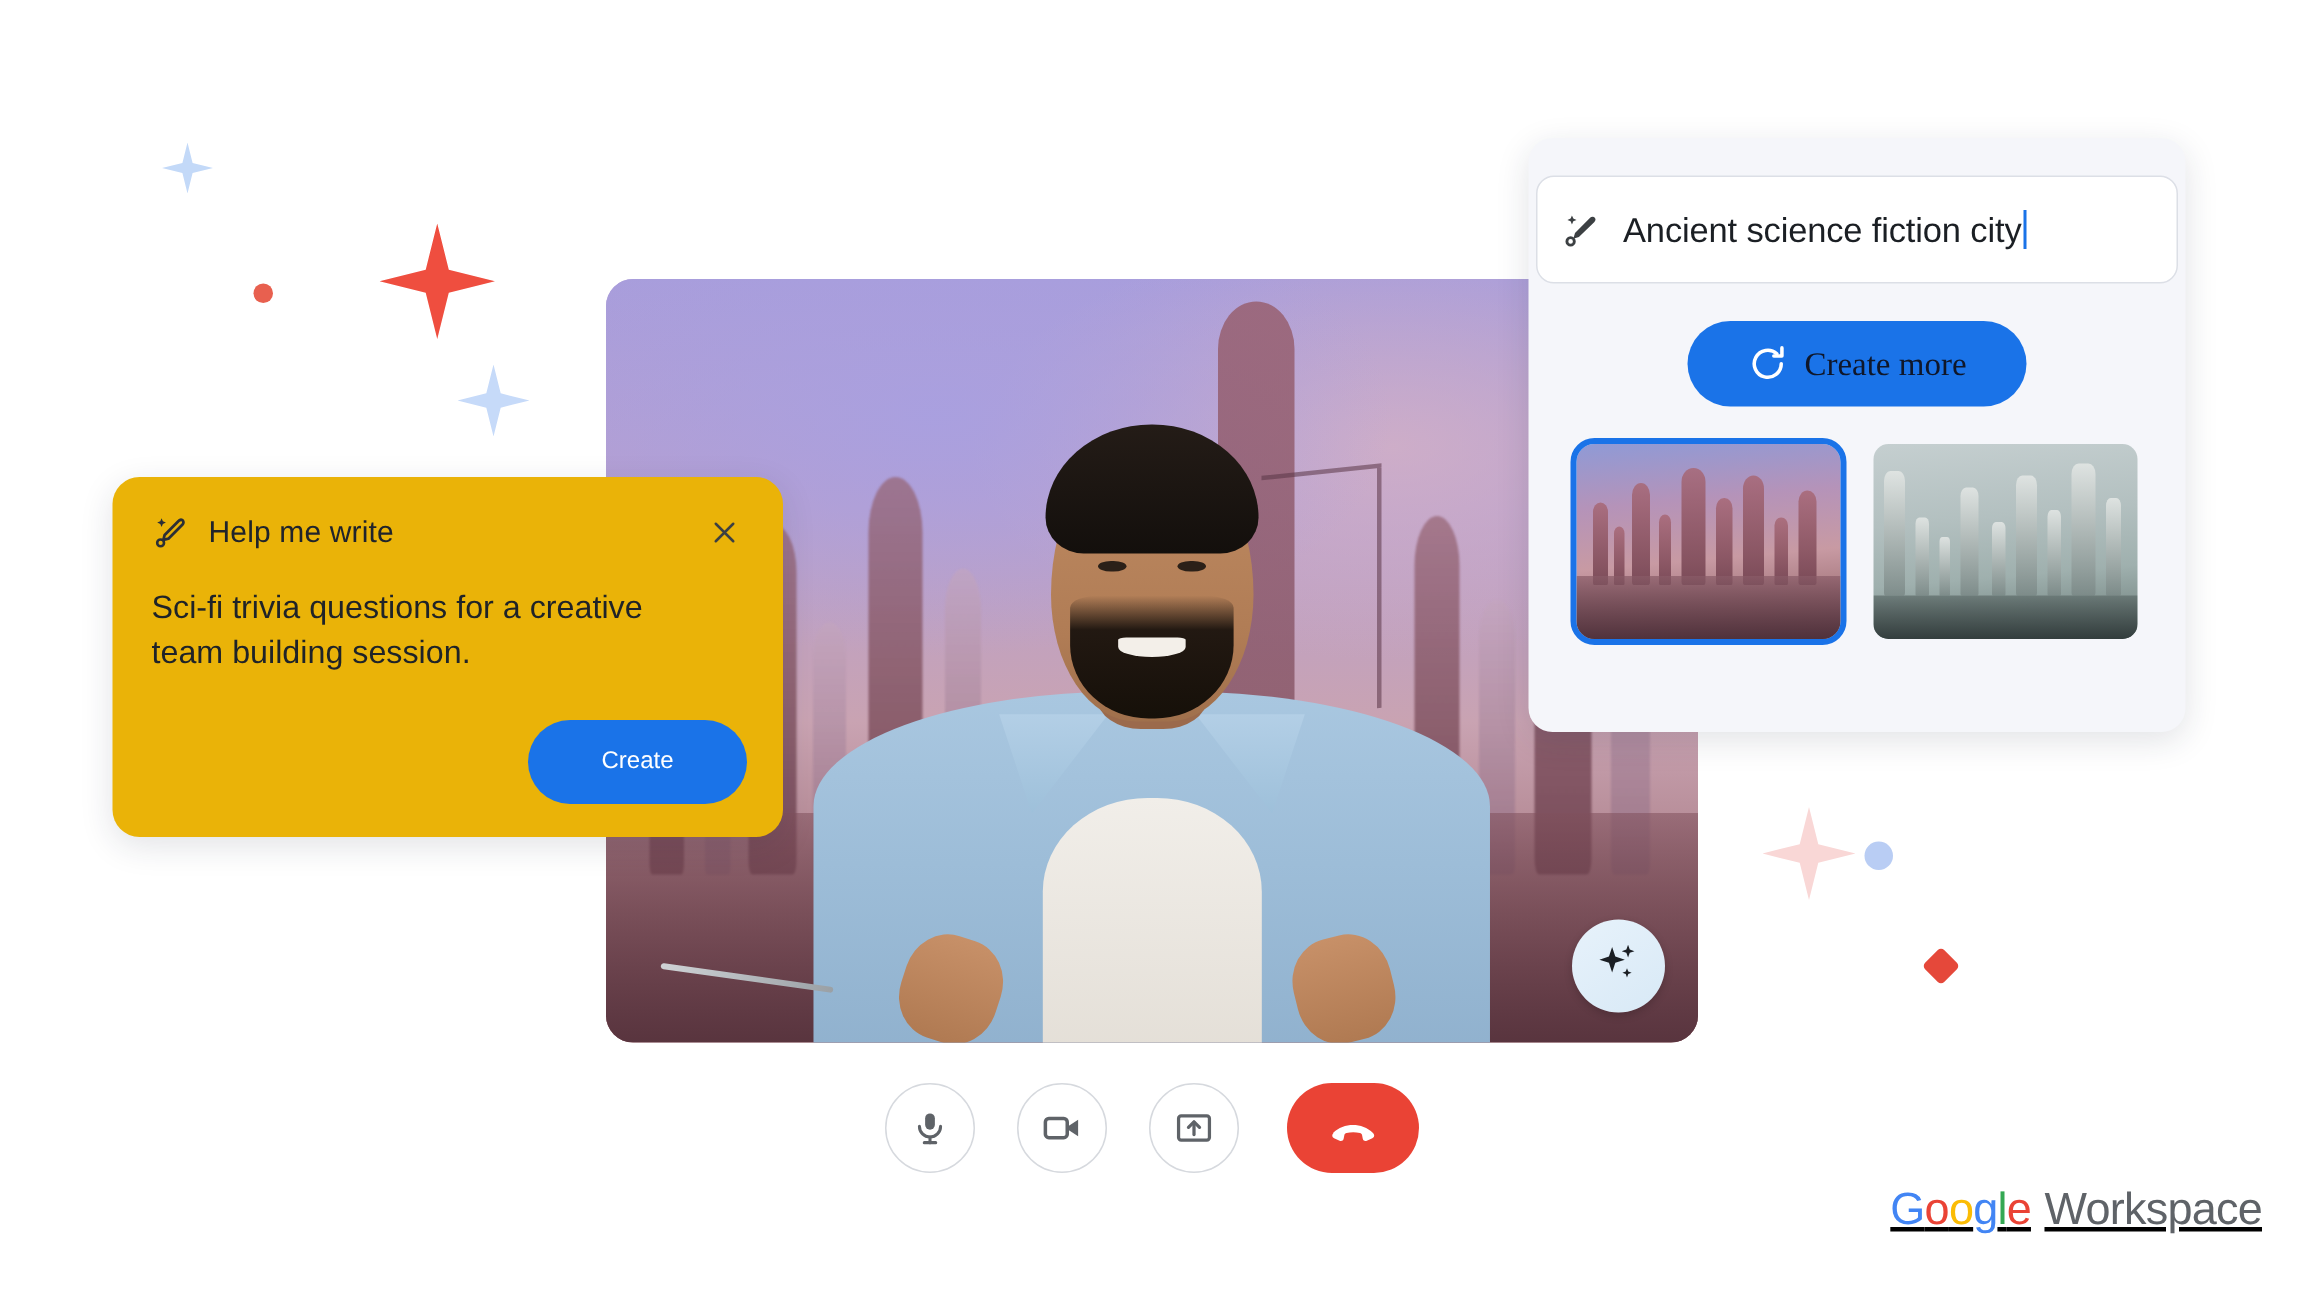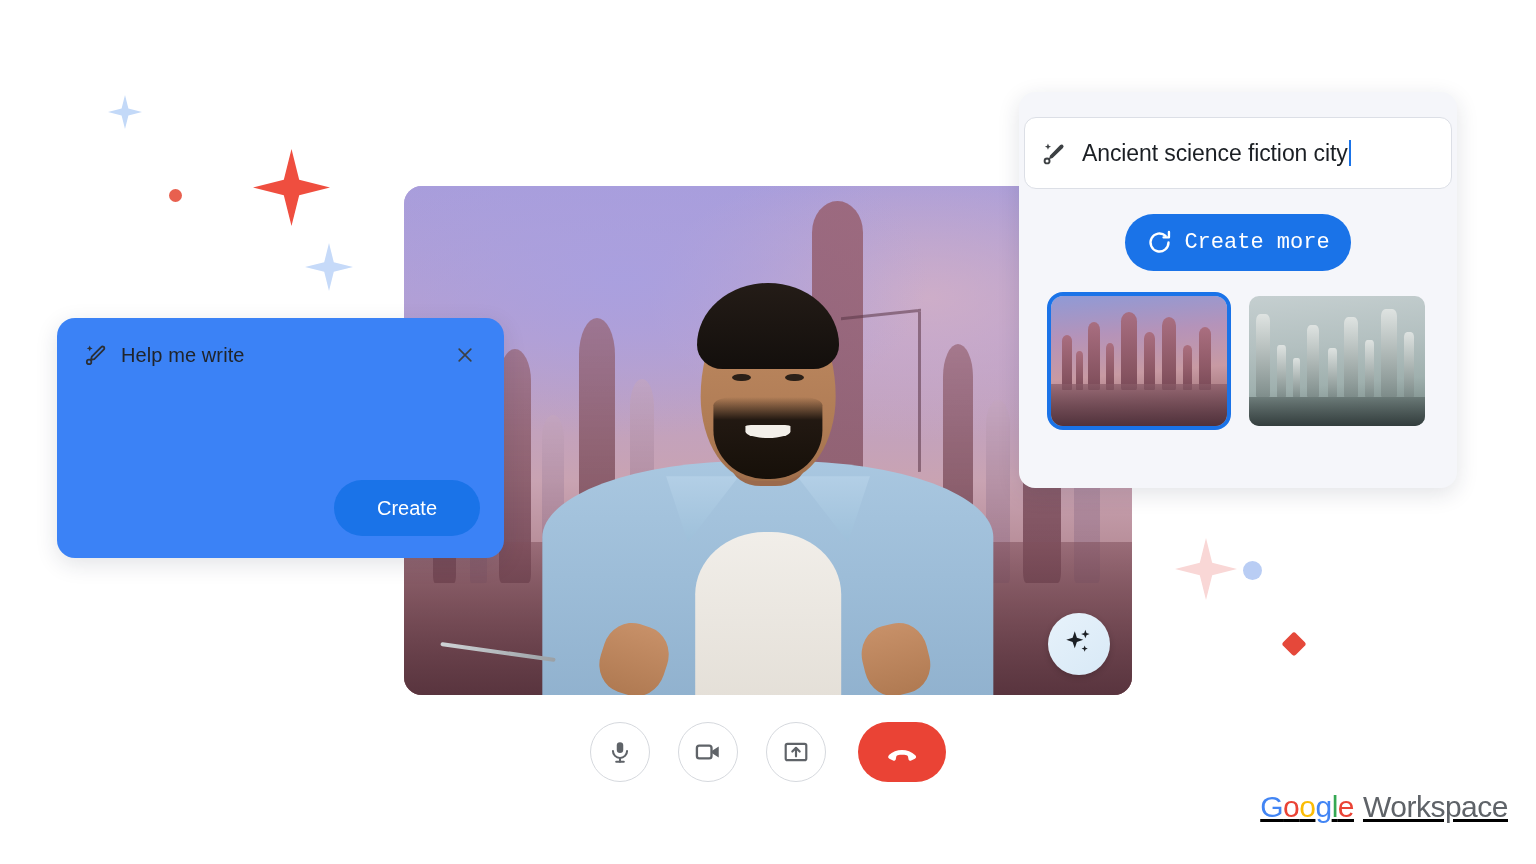--- a/index.html
+++ b/index.html
@@ -138,22 +138,22 @@
   #ai-fab {
     position:absolute; left:1048px; top:613px; width:62px; height:62px;
     border-radius:50%;
     background: linear-gradient(145deg,#e7f2fb,#d8e9f6);
     display:flex; align-items:center; justify-content:center;
     box-shadow: 0 2px 6px rgba(0,0,0,.18);
   }
 
   
   #help-card {
-    position:absolute; left:57px; top:318px; width:447px; height:240px;
-    background:#3b82f6;
+    position:absolute; left:75px; top:318px; width:447px; height:240px;
+    background:#eab308;
     border-radius:18px;
     box-shadow: 0 6px 22px rgba(30,35,60,.13);
     padding: 24px 26px 22px 26px;
   }
   #help-card .hc-head {
     display:flex; align-items:center; gap:12px;
   }
   #help-card .hc-title {
     font-size:20px; color:#20242b; font-weight:400; letter-spacing:.1px;
   }
@@ -165,21 +165,21 @@
   #help-card .hc-body {
     margin-top:22px;
     font-size:21.5px; line-height:30px; color:#1f2328;
     max-width:370px;
   }
   #create-btn {
     position:absolute; right:24px; bottom:22px;
     width:146px; height:56px; border-radius:28px;
     background:#1a73e8; color:#fff; border:none;
     font-family:"Liberation Sans",sans-serif;
-    font-size:20px; cursor:pointer;
+    font-size:16px; cursor:pointer;
     display:flex; align-items:center; justify-content:center;
   }
 
   
   #gen-panel {
     position:absolute; left:1019px; top:92px; width:438px; height:396px;
     background:#f5f6fa; border-radius:16px;
     box-shadow: 0 6px 22px rgba(30,35,60,.13);
     padding: 25px 5px;
   }
@@ -192,23 +192,23 @@
   #prompt-text {
     font-size:23px; color:#1b1f24; letter-spacing:-.1px; white-space:nowrap;
   }
   #caret {
     display:inline-block; width:2px; height:26px;
     background:#1a73e8; margin-left:1px; vertical-align:-5px;
   }
   #create-more-btn {
     margin: 25px auto 0 auto;
     width:226px; height:57px; border-radius:29px;
-    background:#1a73e8; border:none; color:#ffffff; cursor:pointer;
+    background:#1a73e8; border:none; color:#0f172a; cursor:pointer;
     display:flex; align-items:center; justify-content:center; gap:11px;
-    font-family:Liberation Mono, monospace; font-size:22px;
+    font-family:Liberation Serif, serif; font-size:22px;
   }
   #thumbs {
     margin-top:25px; display:flex; gap:22px; justify-content:center;
   }
   .thumb {
     width:176px; height:130px; border-radius:10px; overflow:hidden;
     position:relative; cursor:pointer; background:#cfd6d8;
   }
   .thumb.selected {
     outline:4px solid #1a73e8; outline-offset:0px;
@@ -316,20 +316,21 @@
         <path d="M19.1 4.4 a1.9 1.9 0 0 1 0 2.7 L10.4 15.8 L7.3 16.6 L8.1 13.5 L16.8 4.8 a1.9 1.9 0 0 1 2.3-0.4 Z" fill="none" stroke="#2b2f36" stroke-width="1.7" stroke-linejoin="round"></path>
         <circle cx="5.6" cy="18.4" r="2.1" fill="none" stroke="#2b2f36" stroke-width="1.6"></circle>
       </svg>
       <span class="hc-title">Help me write</span>
       <span class="hc-close">
         <svg width="20" height="20" viewBox="0 0 24 24">
           <path d="M5 5 L19 19 M19 5 L5 19" stroke="#3c4043" stroke-width="2" stroke-linecap="round"></path>
         </svg>
       </span>
     </div>
+    <div class="hc-body">Sci-fi trivia questions for a creative team building session.</div>
     <button id="create-btn">Create</button>
   </div>
 
   <div id="gen-panel">
 
     <div id="prompt-field" title="Describe an image">
       <svg width="27" height="27" viewBox="0 0 24 24">
         <path d="M6.2 3.2 L7 5.1 L8.9 5.9 L7 6.7 L6.2 8.6 L5.4 6.7 L3.5 5.9 L5.4 5.1 Z" fill="#3c4043"></path>
         <path d="M19.3 4.2 a2 2 0 0 1 0.2 2.9 L10.3 16 L7 17 L8 13.7 L17.1 4.4 a2 2 0 0 1 2.2-0.2 Z" fill="#3c4043"></path>
         <circle cx="5.4" cy="18.6" r="2.2" fill="none" stroke="#3c4043" stroke-width="1.7"></circle>

